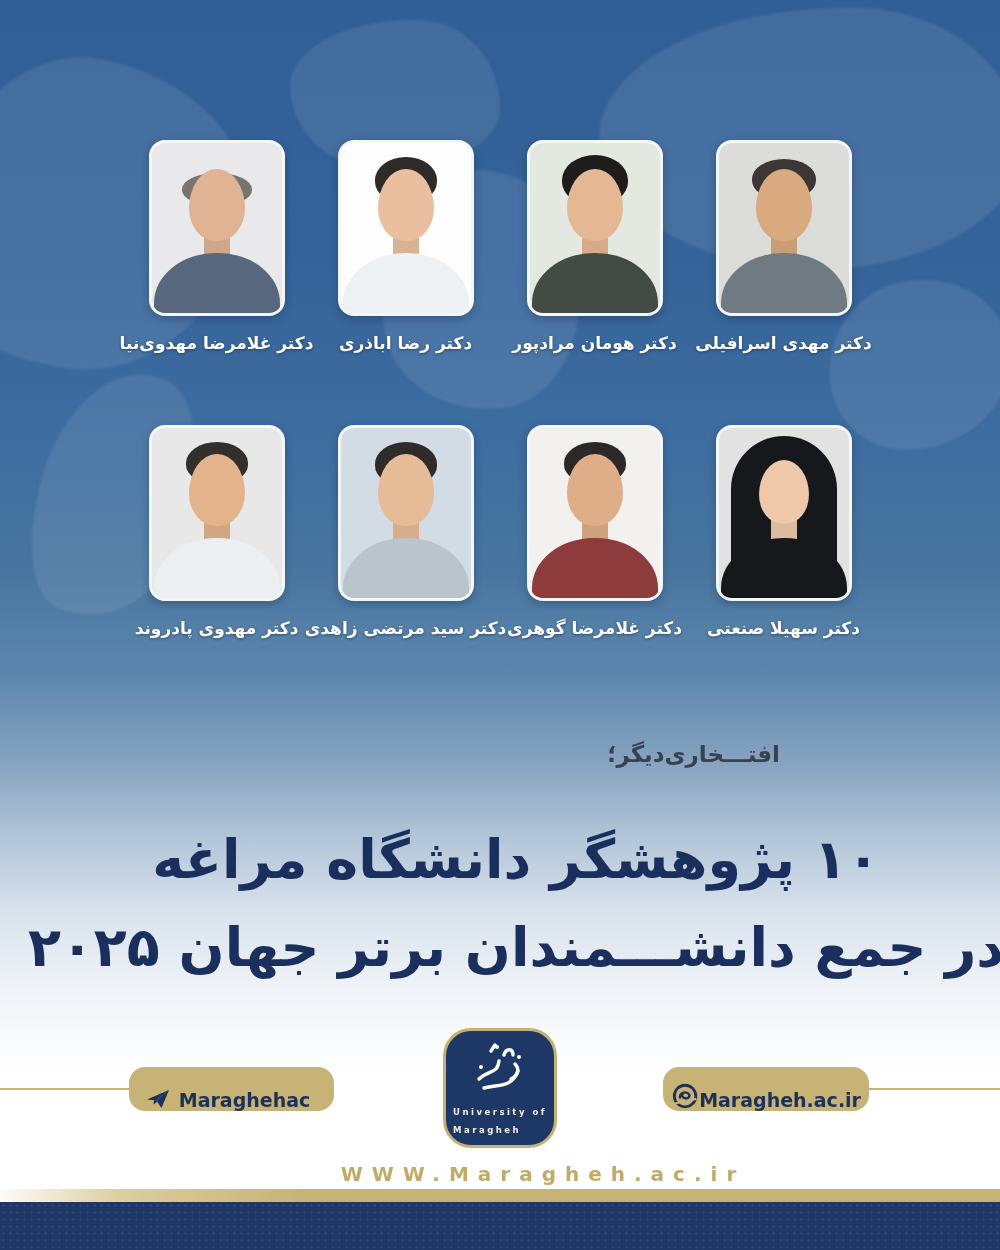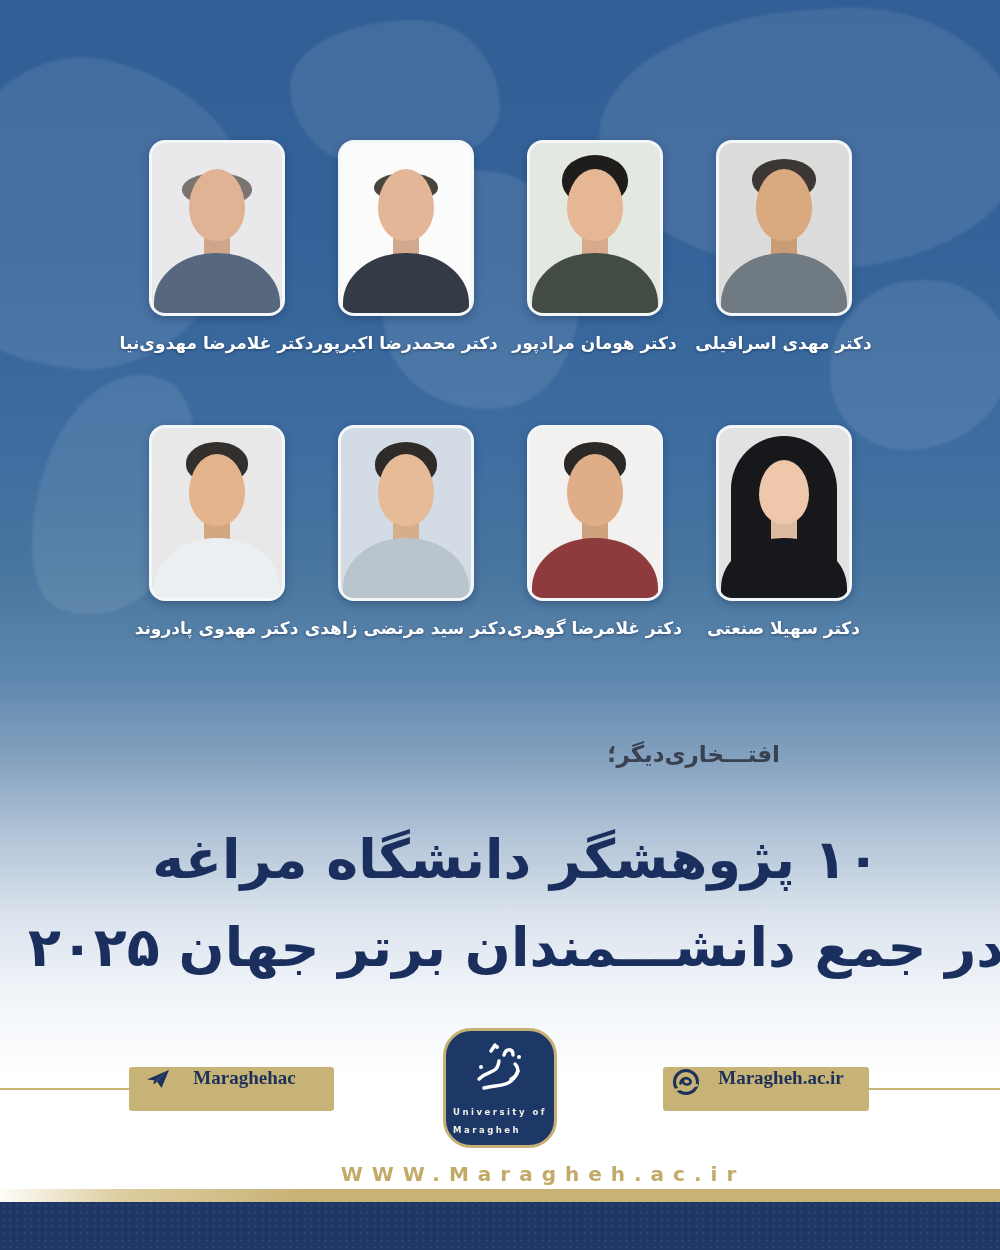--- a/index.html
+++ b/index.html
@@ -63,22 +63,22 @@
     position:absolute;top:1028px;left:443px;width:114px;height:120px;
     background:#1d3766;border:3px solid #c5b176;border-radius:28px;box-sizing:border-box;
     display:flex;flex-direction:column;align-items:center;justify-content:flex-end;
     padding-bottom:10px;
   }
   .calli{position:absolute;top:8px;left:50%;transform:translateX(-50%);}
   .logo-text{display:flex;flex-direction:column;align-items:flex-start;gap:8px;}
   .logo-text span{color:#f2f0e8;font-size:8.5px;letter-spacing:2.5px;font-weight:bold;white-space:nowrap;}
   
   .pill{
-    position:absolute;top:1067px;height:44px;border-radius:3px;background:#c8b377;
-    display:flex;align-items:flex-start;box-sizing:border-box;cursor:pointer;font-family:Liberation Serif, serif;
+    position:absolute;top:1067px;height:44px;border-radius:16px;background:#c8b377;
+    display:flex;align-items:flex-end;box-sizing:border-box;cursor:pointer;
   }
   .pill-left{left:129px;width:205px;padding:0 16px;}
   .pill-right{left:663px;width:206px;padding:0 8px;}
   .pill .label{flex:1;text-align:center;color:#1d3059;font-weight:bold;font-size:19px;}
   .hline{position:absolute;top:1088px;height:2px;background:#c8b377;}
   .hl-left{left:0;width:129px;}
   .hl-right{left:868px;width:132px;}
   
   .www{
     position:absolute;top:1162px;left:0;width:1000px;text-align:center;
@@ -108,27 +108,27 @@
     <figure class="person">
       <div class="photo" style="--bg:#e9e9eb;--hair:#7a7470;--hairW:70px;--hairH:32px;--hairTop:30px;--skin:#dfb394;--shirt:#57677e">
         <div class="hair"></div>
         <div class="neck"></div>
         <div class="face"></div>
         <div class="torso"></div>
       </div>
       <figcaption>دکتر غلامرضا مهدوی‌نیا</figcaption>
     </figure>
     <figure class="person">
-      <div class="photo" style="--bg:#fbfbfb;--hair:#4a443f;--hairW:64px;--hairH:28px;--hairTop:30px;--skin:#e2b697;--shirt:#343b46">
-        <div class="hair"></div>
-        <div class="neck"></div>
-        <div class="face"></div>
-        <div class="torso"></div>
-      </div>
-      <figcaption>دکتر محمدرضا اکبرپور</figcaption>
+      <div class="photo" style="--bg:#fdfdfd;--hair:#2e2a28;--hairW:62px;--hairH:46px;--hairTop:14px;--skin:#e9bf9f;--shirt:#eef1f4">
+        <div class="hair"></div>
+        <div class="neck"></div>
+        <div class="face"></div>
+        <div class="torso"></div>
+      </div>
+      <figcaption>دکتر رضا اباذری</figcaption>
     </figure>
     <figure class="person">
       <div class="photo" style="--bg:#e3e9e1;--hair:#1f1d1c;--hairW:66px;--hairH:50px;--hairTop:12px;--skin:#e6b794;--shirt:#424c44">
         <div class="hair"></div>
         <div class="neck"></div>
         <div class="face"></div>
         <div class="torso"></div>
       </div>
       <figcaption>دکتر هومان مرادپور</figcaption>
     </figure>

